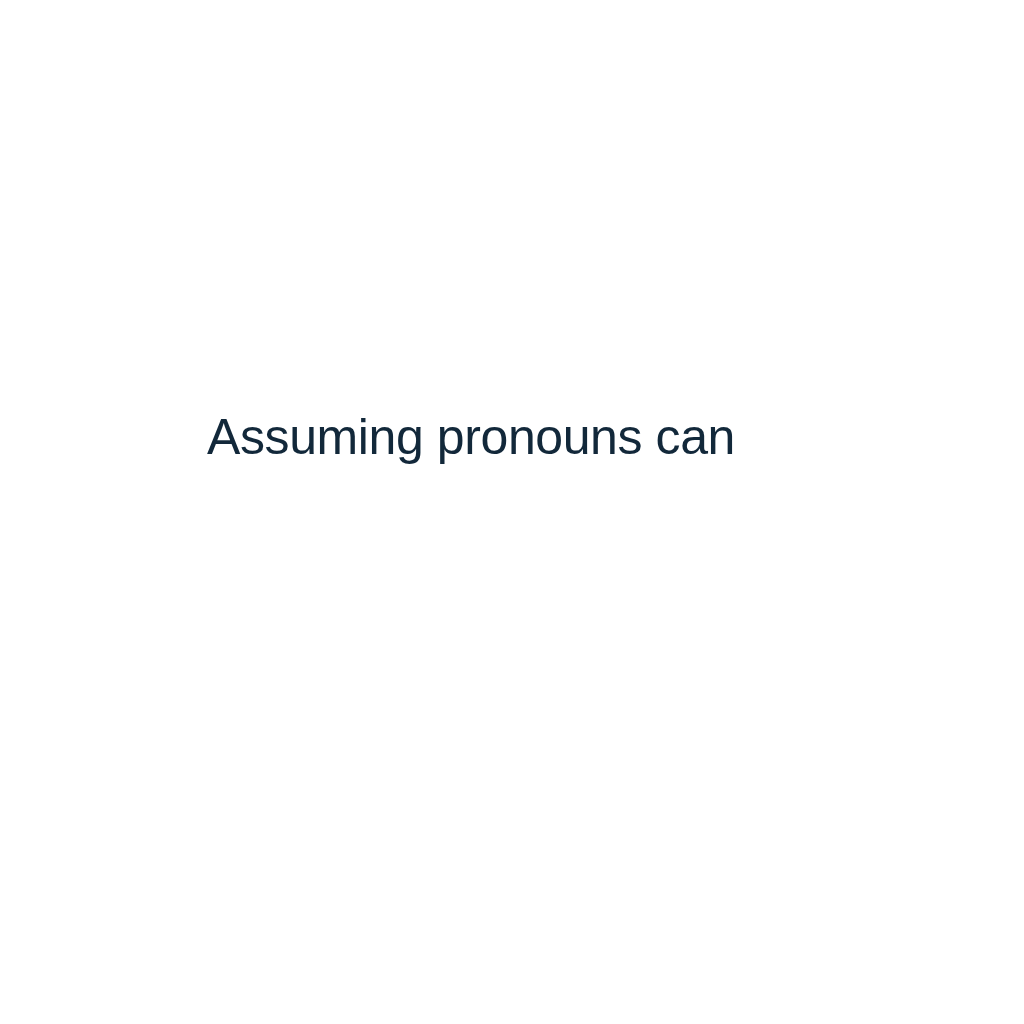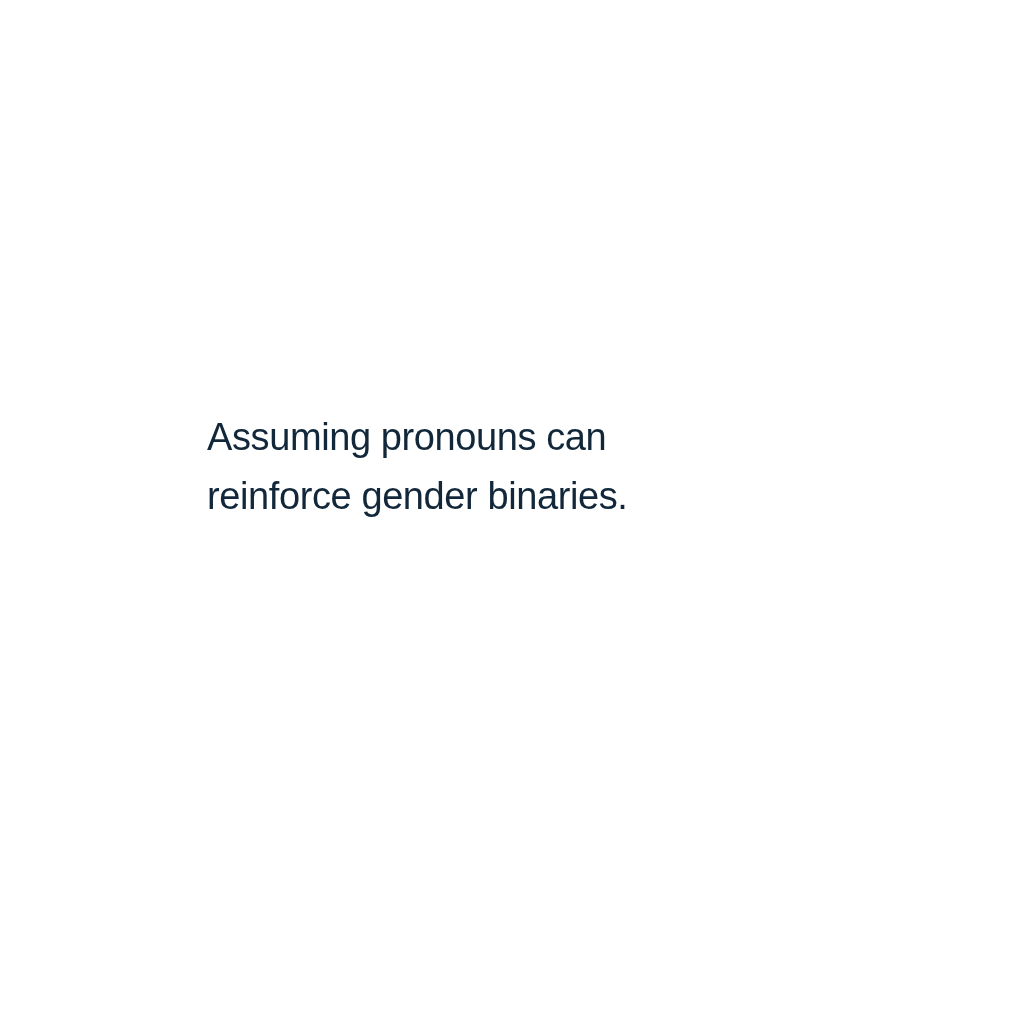--- a/index.html
+++ b/index.html
@@ -28,35 +28,34 @@
     position: absolute;
     left: 207px;
     top: 408px;
     width: 680px;
     text-align: left;
   }
 
   .quote-line {
     display: block;
     font-family: "Liberation Sans", "DejaVu Sans", sans-serif;
-    font-size: 38px;
+    font-size: 50px;
     font-weight: 400;
     line-height: 59px;
     letter-spacing: -0.4px;
     color: #12283a;
     white-space: nowrap;
     -webkit-font-smoothing: antialiased;
   }
 </style>
 </head>
 <body>
 
 <div id="quote-card">
 
   <div id="quote-block">
 
     <span class="quote-line">Assuming pronouns can</span>
 
-    <span class="quote-line">reinforce gender binaries.</span>
 
   </div>
 
 </div>
 
 </body></html>

